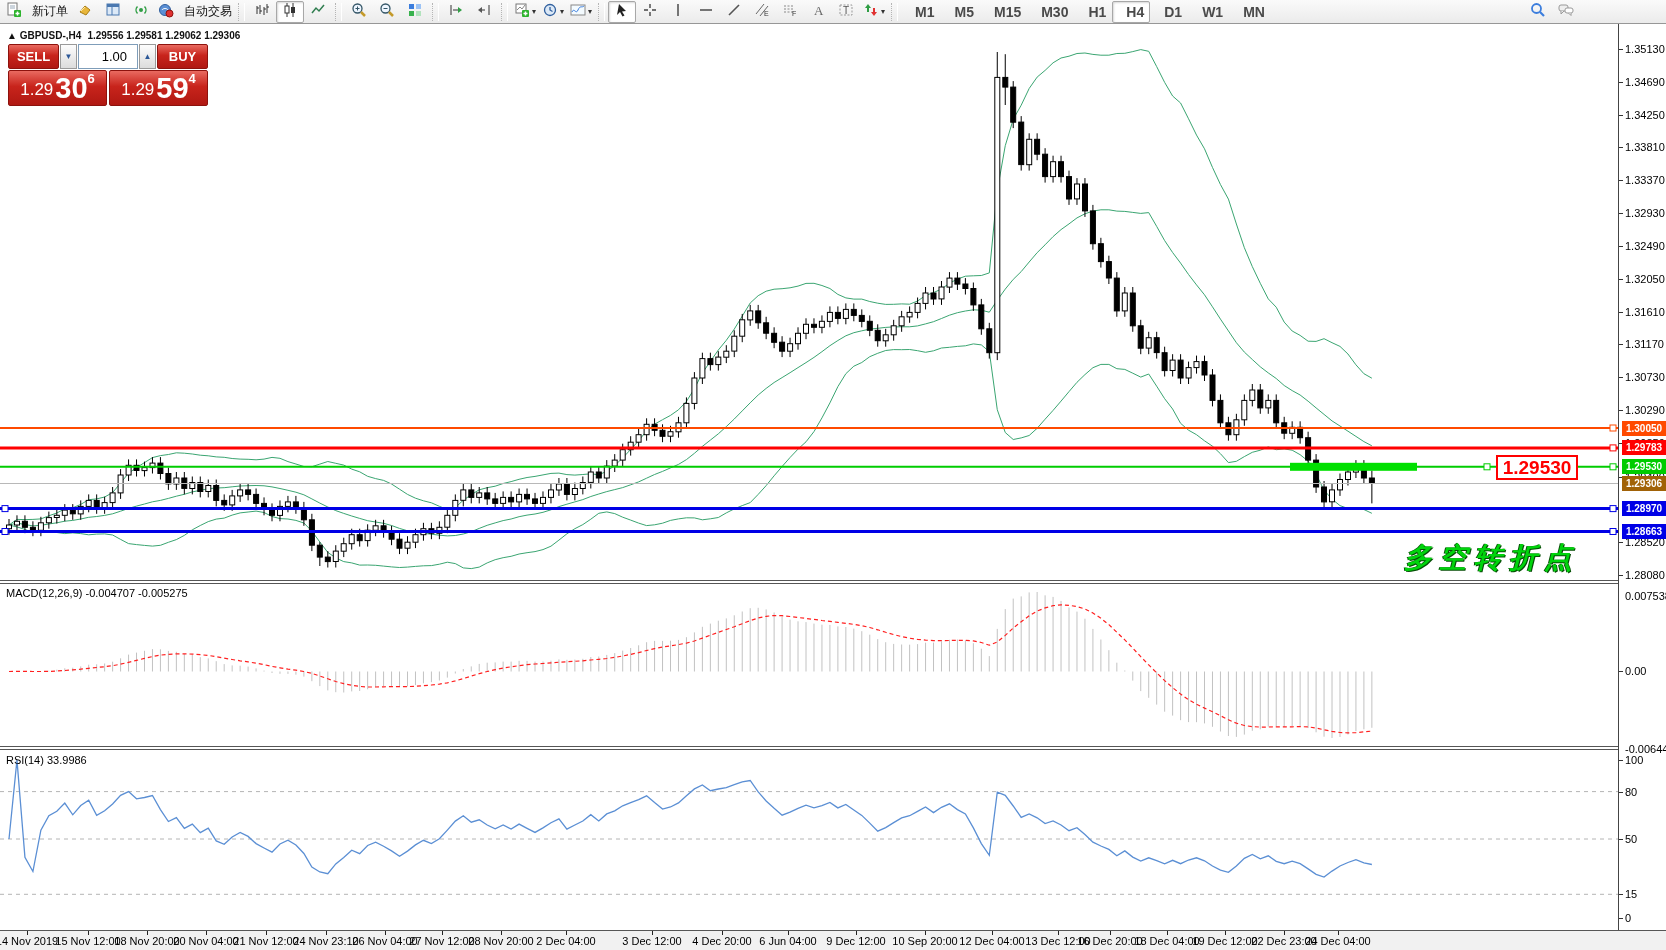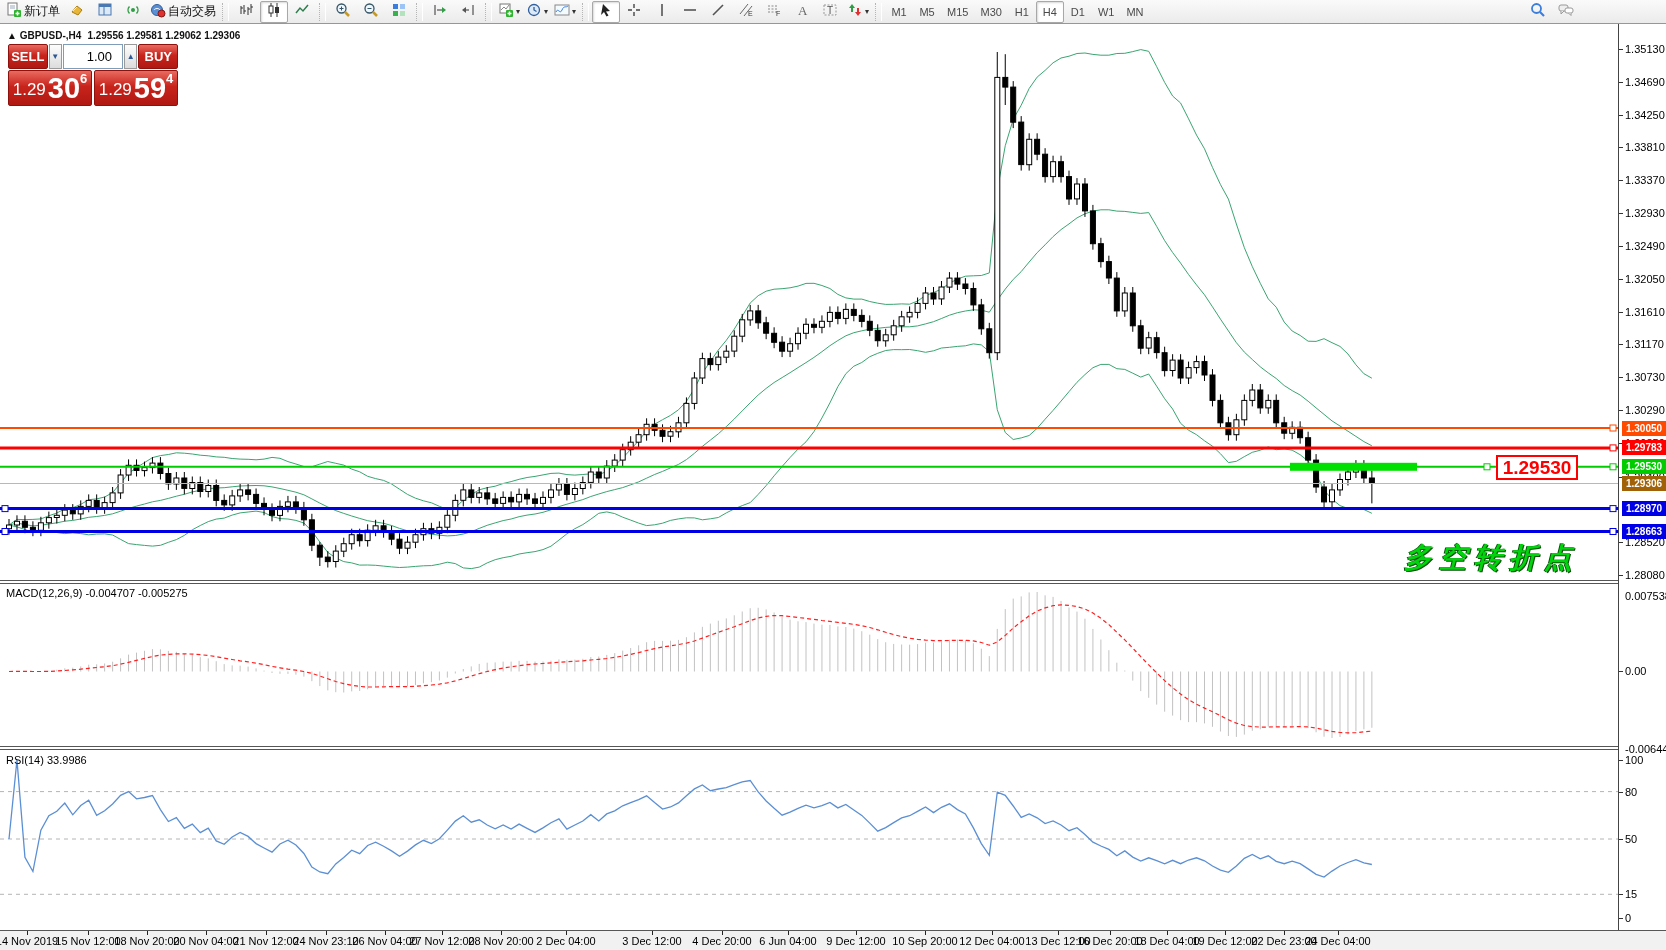--- a/index.html
+++ b/index.html
@@ -6,22 +6,22 @@
     font-family:"Liberation Sans",sans-serif;background:#fff;position:relative;}
   
   #toolbar{position:absolute;left:0;top:0;width:1666px;height:24px;
     background:linear-gradient(#fafafa,#ebebeb);border-bottom:1px solid #979797;
     display:flex;align-items:center;padding-left:3px;box-sizing:border-box;z-index:50;}
   .tgroup{display:flex;align-items:center;height:24px;}
   .tsep{width:5px;height:18px;margin:0 3px;border-left:1px dotted #b5b5b5;border-right:1px solid #fff;}
   .tbtn{height:20px;min-width:22px;display:flex;align-items:center;justify-content:center;
     border:1px solid transparent;border-radius:2px;padding:0 2px;gap:2px;cursor:default;}
   .tbtn.active{background:#fff;border:1px solid #a8a8a8;box-shadow:inset 1px 1px 2px #d8d8d8;}
-  .tbtn .lab{font-size:12px;color:#111;white-space:nowrap;}
-  .tf .lab{font-size:11px;font-weight:400;color:#4a4a4a;padding:0 3px;}
+  .tbtn .lab{font-size:12px;color:#111;white-space:nowrap;margin-left:8px;}
+  .tf .lab{font-size:14px;font-weight:700;color:#4a4a4a;padding:0 3px;}
   .caret{font-size:8px;color:#333;line-height:1;}
   .spacer{flex:1;}
   
   #main-pane{position:absolute;left:0;top:24px;width:1618px;height:556px;background:#fff;overflow:hidden;}
   #sep1{position:absolute;left:0;top:580px;width:1666px;height:4px;background:#fff;
     border-top:1px solid #565656;border-bottom:1px solid #565656;box-sizing:border-box;}
   #macd-pane{position:absolute;left:0;top:584px;width:1618px;height:162px;background:#fff;overflow:hidden;}
   #sep2{position:absolute;left:0;top:746px;width:1666px;height:4px;background:#fff;
     border-top:1px solid #565656;border-bottom:1px solid #565656;box-sizing:border-box;}
   #rsi-pane{position:absolute;left:0;top:750px;width:1618px;height:180px;background:#fff;overflow:hidden;}
@@ -31,21 +31,21 @@
   .axis-tick{position:absolute;left:0;width:4px;height:1px;background:#333;}
   .badge{position:absolute;left:3px;width:44px;height:15px;font-size:10px;font-weight:700;
     color:#fff;display:flex;align-items:center;justify-content:center;white-space:nowrap;}
   #time-axis{position:absolute;left:0;top:930px;width:1666px;height:20px;background:#f1f1f1;
     border-top:1px solid #565656;box-sizing:border-box;}
   .t-lab{position:absolute;top:4px;font-size:11px;color:#000;transform:translateX(-50%);white-space:nowrap;}
   .t-tick{position:absolute;top:0;width:1px;height:4px;background:#222;}
   
   #chart-title{position:absolute;left:7px;top:30px;font-size:10px;font-weight:700;color:#111;z-index:10;}
   #chart-title .ohlc{font-weight:700;margin-left:6px;}
-  #trade-panel{position:absolute;left:8px;top:44px;width:170px;z-index:12;}
+  #trade-panel{position:absolute;left:8px;top:44px;width:200px;z-index:12;}
   .tp-row1{display:flex;height:25px;gap:1px;}
   .redbtn{background:linear-gradient(#e96a60,#c8241c 45%,#b01812);color:#fff;font-weight:700;
     display:flex;align-items:center;justify-content:center;border-radius:2px;border:1px solid #8d120d;box-sizing:border-box;}
   #sell-btn,#buy-btn{width:51px;font-size:13px;}
   .spin{width:17px;background:linear-gradient(#fdfdfd,#dcdcdc);border:1px solid #9a9a9a;
     display:flex;align-items:center;justify-content:center;font-size:8px;color:#2b5797;box-sizing:border-box;}
   #vol-input{width:60px;border:1px solid #7f9db9;font-size:13px;text-align:right;padding-right:10px;box-sizing:border-box;}
   .tp-row2{display:flex;height:36px;gap:2px;margin-top:1px;}
   .bigprice{flex:1;display:flex;align-items:flex-end;justify-content:center;padding-bottom:2px;}
   .bp-small{font-size:17px;font-weight:400;line-height:1.6;}

